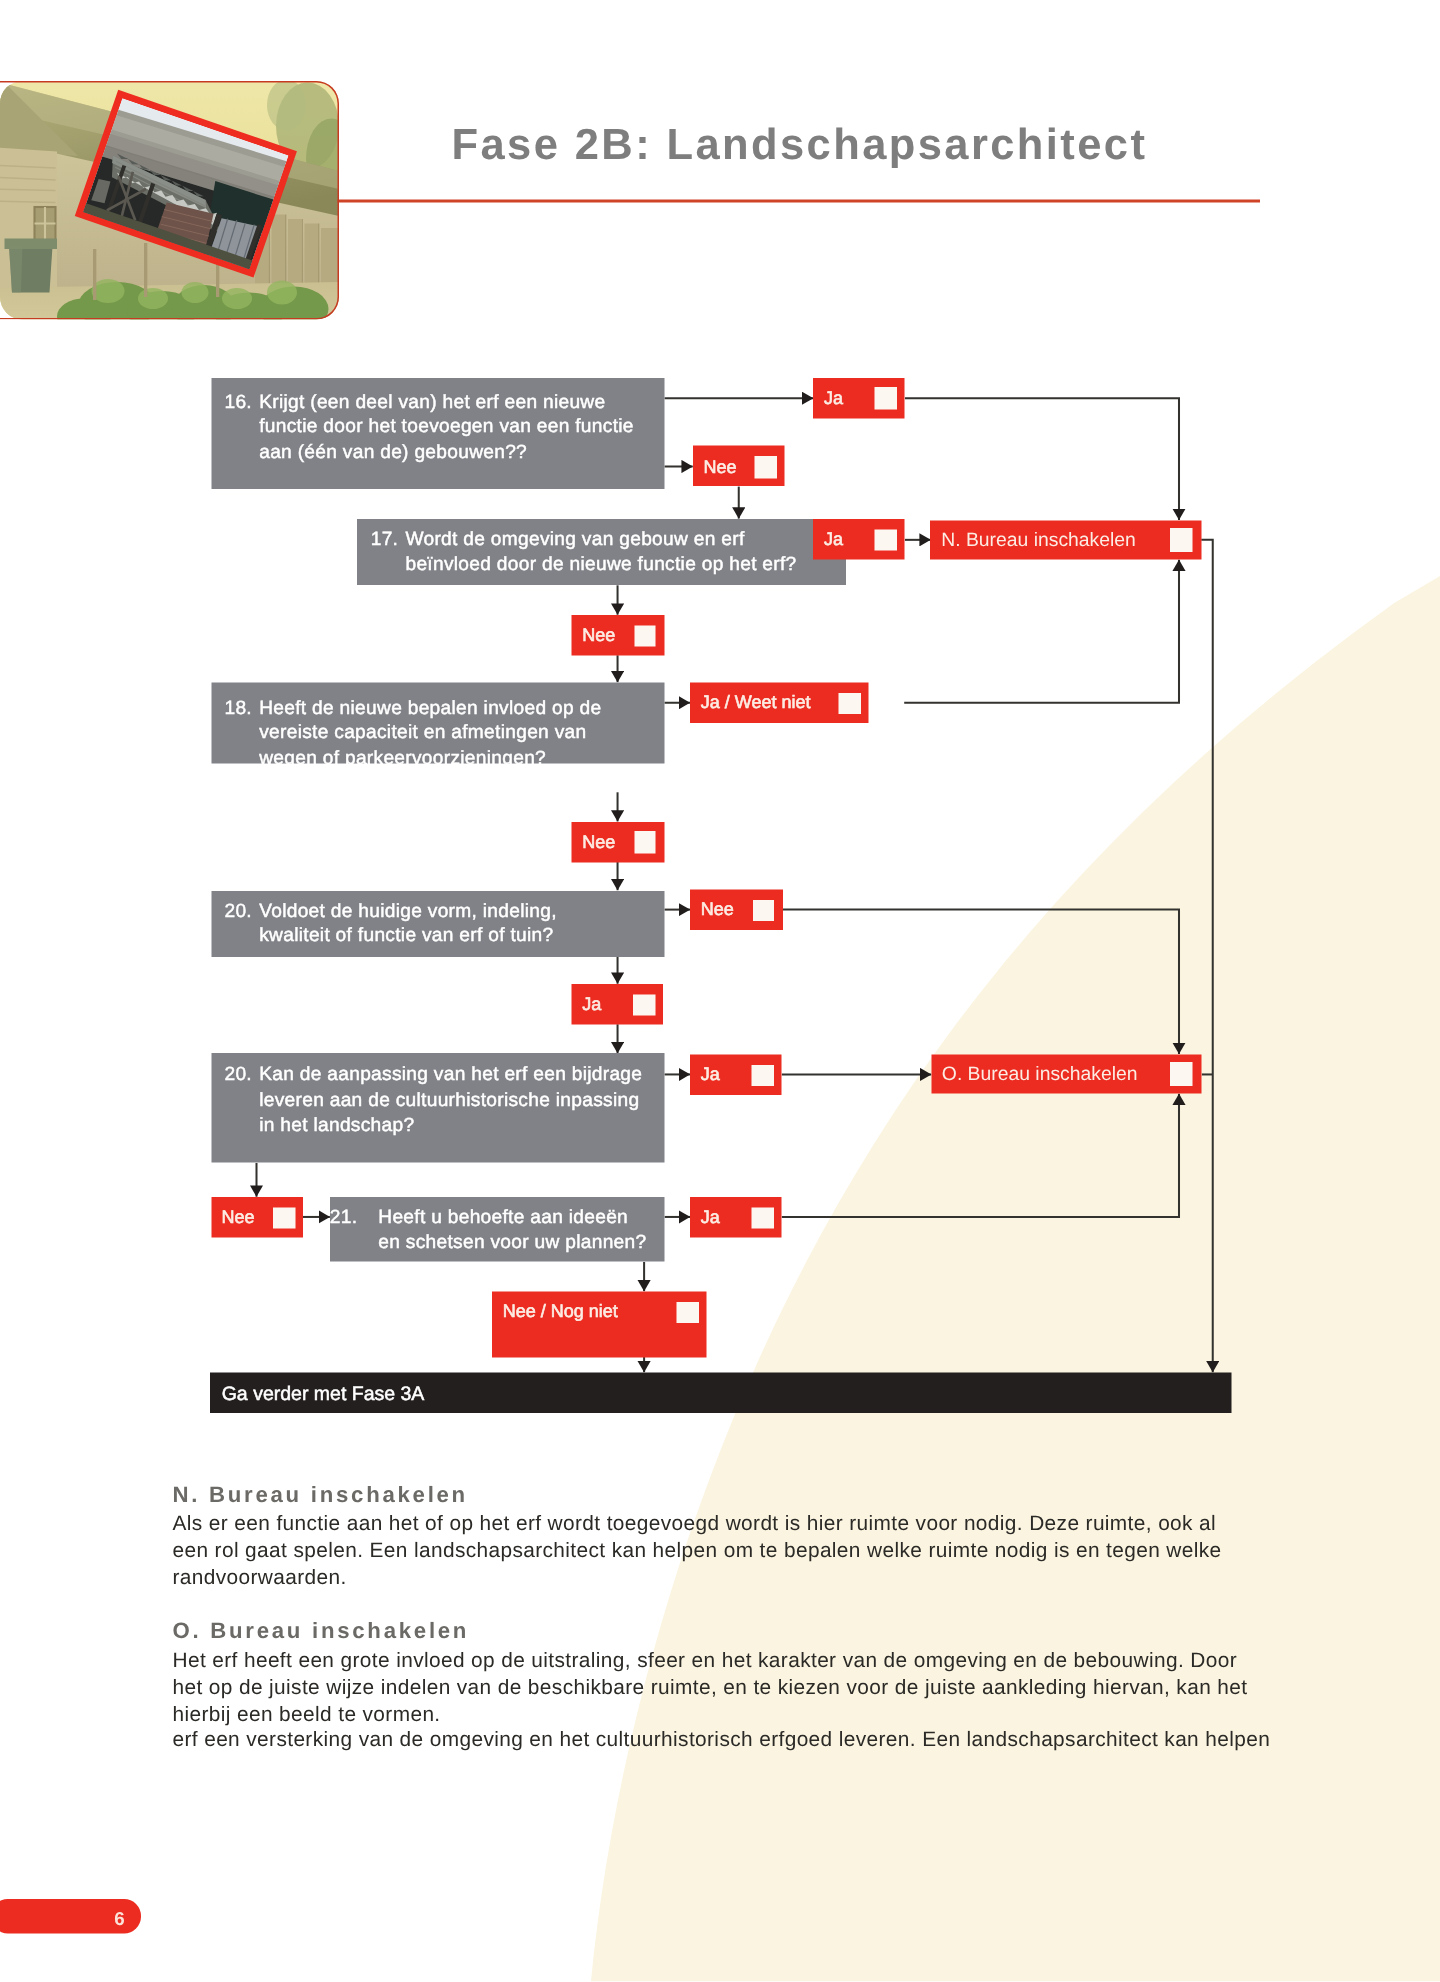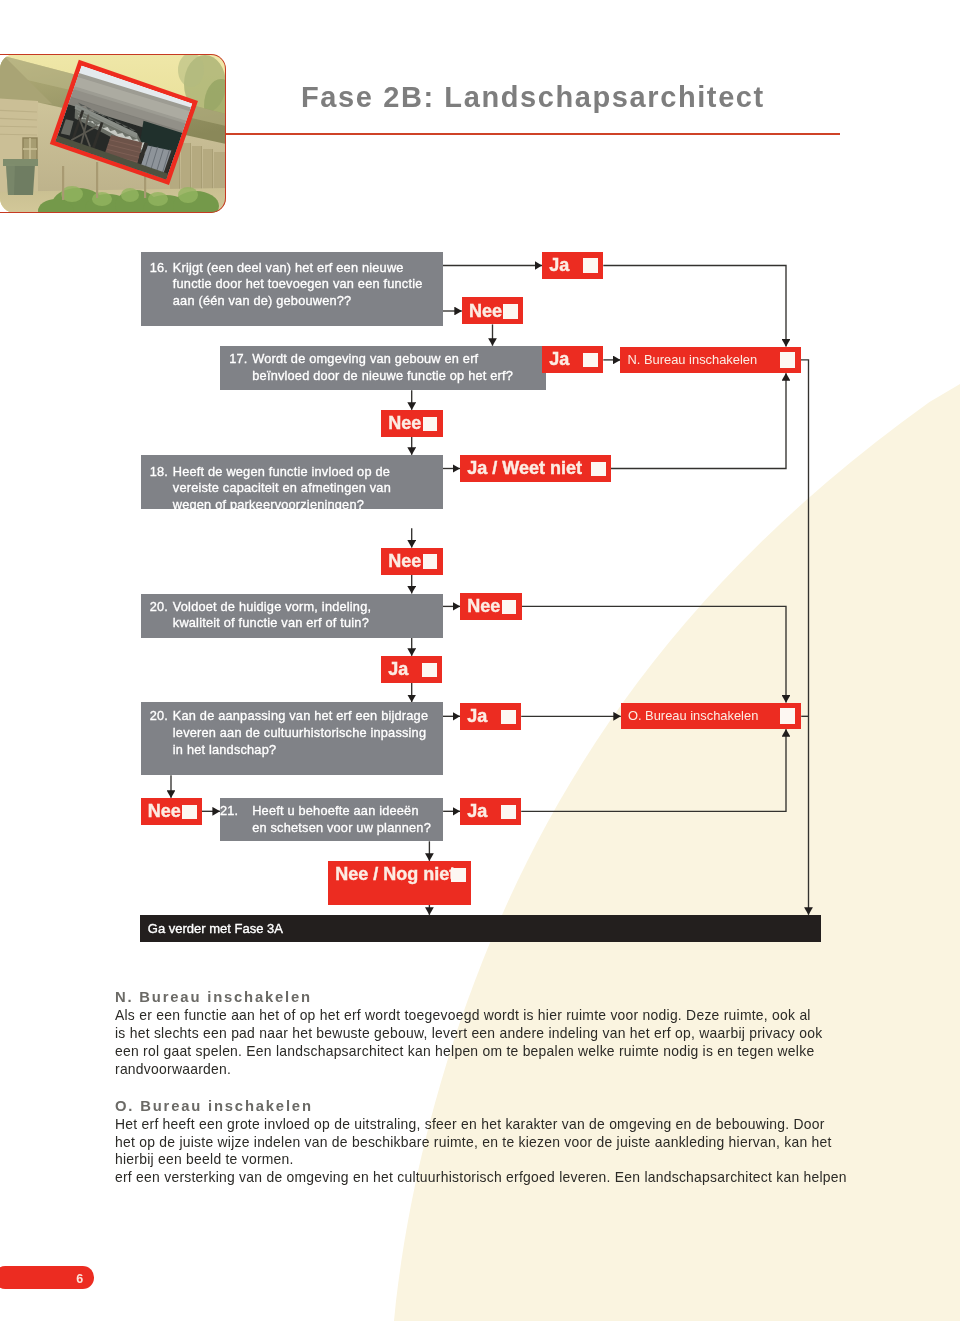--- a/index.html
+++ b/index.html
@@ -23,21 +23,21 @@
   #rule{position:absolute;left:225px;top:133px;width:615px;height:1.6px;background:#cf4327;z-index:4;}
 
   
   #flow{position:absolute;left:0;top:0;width:960px;height:1321px;z-index:2;}
   .qbox{position:absolute;background:#808287;color:#ffffff;font-weight:normal;
         font-size:12.78px;letter-spacing:0.2px;line-height:16.8px;box-sizing:border-box;z-index:3;
         -webkit-text-stroke:0.32px #ffffff;}
   .qbox .num{position:absolute;}
   .qbox .txt{position:absolute;}
   .opt{position:absolute;background:#ec2c21;box-sizing:border-box;z-index:3;}
-  .opt .lab{position:absolute;color:#fcece3;font-size:18px;font-weight:bold;white-space:nowrap;line-height:13.1px;-webkit-text-stroke:0.42px #fcece3;}
+  .opt .lab{position:absolute;color:#fcece3;font-size:12px;font-weight:normal;white-space:nowrap;line-height:13.1px;-webkit-text-stroke:0.42px #fcece3;}
   .opt .chk{position:absolute;background:#fdf7f2;}
   .act{position:absolute;background:#ec2c21;box-sizing:border-box;z-index:3;}
   .act .lab{position:absolute;color:#fcece3;font-size:12.9px;white-space:nowrap;line-height:12.9px;}
   .act .chk{position:absolute;background:#fdf7f2;}
   #endbar{position:absolute;background:#231f1e;z-index:3;}
   #endbar .lab{position:absolute;color:#ffffff;font-size:13px;font-weight:normal;line-height:13px;white-space:nowrap;-webkit-text-stroke:0.35px #ffffff;}
 
   
   #copy{position:absolute;left:115px;top:988px;width:760px;z-index:4;color:#2b2a26;}
   .sec-h{font-size:14.8px;font-weight:bold;letter-spacing:1.82px;color:#6b6a66;margin:0;line-height:19.4px;}
@@ -296,31 +296,31 @@
 
   <div id="boxes">
       <div class="qbox" style="left: 140.5px; top: 251.8px; width: 302.5px; height: 73.8px;">
         <span class="num" style="left: 0px; width: 27.5px; text-align: right; top: 7.9px;">16.</span>
         <div class="txt" style="left: 32.3px; top: 7.9px;">
           <div>Krijgt (een deel van) het erf een nieuwe</div>
           <div>functie door het toevoegen van een functie</div>
           <div>aan (één van de) gebouwen??</div>
         </div>
       </div>
-      <div class="qbox" style="left: 220px; top: 345.7px; width: 326px; height: 44.5px;">
+      <div class="qbox" style="left: 238px; top: 345.7px; width: 326px; height: 44.5px;">
         <span class="num" style="left: 0px; width: 27.5px; text-align: right; top: 5.1px;">17.</span>
         <div class="txt" style="left: 32.3px; top: 5.1px;">
           <div>Wordt de omgeving van gebouw en erf</div>
           <div>beïnvloed door de nieuwe functie op het erf?</div>
         </div>
       </div>
       <div class="qbox" style="left: 140.5px; top: 454.8px; width: 302.5px; height: 54px;">
         <span class="num" style="left: 0px; width: 27.5px; text-align: right; top: 8.8px;">18.</span>
         <div class="txt" style="left: 32.3px; top: 8.8px;">
-          <div>Heeft de wegen functie invloed op de</div>
+          <div>Heeft de nieuwe bepalen invloed op de</div>
           <div>vereiste capaciteit en afmetingen van</div>
           <div>wegen of parkeervoorzieningen?</div>
         </div>
       </div>
       <div class="qbox" style="left: 140.5px; top: 593.5px; width: 302.5px; height: 44px;">
         <span class="num" style="left: 0px; width: 27.5px; text-align: right; top: 5px;">20.</span>
         <div class="txt" style="left: 32.3px; top: 5px;">
           <div>Voldoet de huidige vorm, indeling,</div>
           <div>kwaliteit of functie van erf of tuin?</div>
         </div>
@@ -349,21 +349,21 @@
         <span class="chk" style="right: 5.3px; top: 6.9px; width: 14.6px; height: 14.3px;"></span>
       </div>
       <div class="opt" style="left: 542.1px; top: 345.8px; width: 61.2px; height: 27px;">
         <span class="lab" style="left: 7.2px; top: 7.2px;">Ja</span>
         <span class="chk" style="right: 5.3px; top: 6.9px; width: 14.6px; height: 14.3px;"></span>
       </div>
       <div class="opt" style="left: 381px; top: 409.8px; width: 61.5px; height: 27px;">
         <span class="lab" style="left: 7.2px; top: 7.2px;">Nee</span>
         <span class="chk" style="right: 5.3px; top: 6.9px; width: 14.6px; height: 14.3px;"></span>
       </div>
-      <div class="opt" style="left: 460px; top: 455.2px; width: 151px; height: 26.6px;">
+      <div class="opt" style="left: 460px; top: 455.2px; width: 119px; height: 26.6px;">
         <span class="lab" style="left: 7.2px; top: 7.2px;">Ja / Weet niet</span>
         <span class="chk" style="right: 5.3px; top: 6.9px; width: 14.6px; height: 14.3px;"></span>
       </div>
       <div class="opt" style="left: 381px; top: 547.6px; width: 61.5px; height: 27px;">
         <span class="lab" style="left: 7.2px; top: 7.2px;">Nee</span>
         <span class="chk" style="right: 5.3px; top: 6.9px; width: 14.6px; height: 14.3px;"></span>
       </div>
       <div class="opt" style="left: 460px; top: 592.9px; width: 61.5px; height: 27px;">
         <span class="lab" style="left: 7.2px; top: 7.2px;">Nee</span>
         <span class="chk" style="right: 5.3px; top: 6.9px; width: 14.6px; height: 14.3px;"></span>
@@ -398,21 +398,20 @@
       </div>
       <div id="endbar" style="left: 140.3px; top: 914.5px; width: 680.9px; height: 27.7px;">
         <span class="lab" style="left: 7.5px; top: 7.5px;">Ga verder met Fase 3A</span>
       </div>
     </div>
 
   <div id="copy">
       <div class="sec-h">N. Bureau inschakelen</div>
       <div class="sec-p">
         <div>Als er een functie aan het of  op het erf  wordt toegevoegd wordt is hier ruimte voor nodig. Deze ruimte, ook al</div>
-        <div>is het slechts een pad naar het bewuste gebouw, levert een andere indeling van het erf  op, waarbij privacy ook</div>
         <div>een rol gaat spelen. Een landschapsarchitect kan helpen om te bepalen welke ruimte nodig is en tegen welke</div>
         <div>randvoorwaarden.</div>
       </div>
       <div class="sec-h sec2">O. Bureau inschakelen</div>
       <div class="sec-p">
         <div>Het erf heeft een grote invloed op de uitstraling, sfeer en het karakter van de omgeving en de bebouwing. Door</div>
         <div>het op de juiste wijze indelen van de beschikbare ruimte, en te kiezen voor de juiste aankleding hiervan, kan het</div>
         <div>hierbij een beeld te vormen.</div>
         <div>erf  een versterking van de omgeving en het cultuurhistorisch erfgoed leveren. Een landschapsarchitect kan helpen</div>
       </div>

